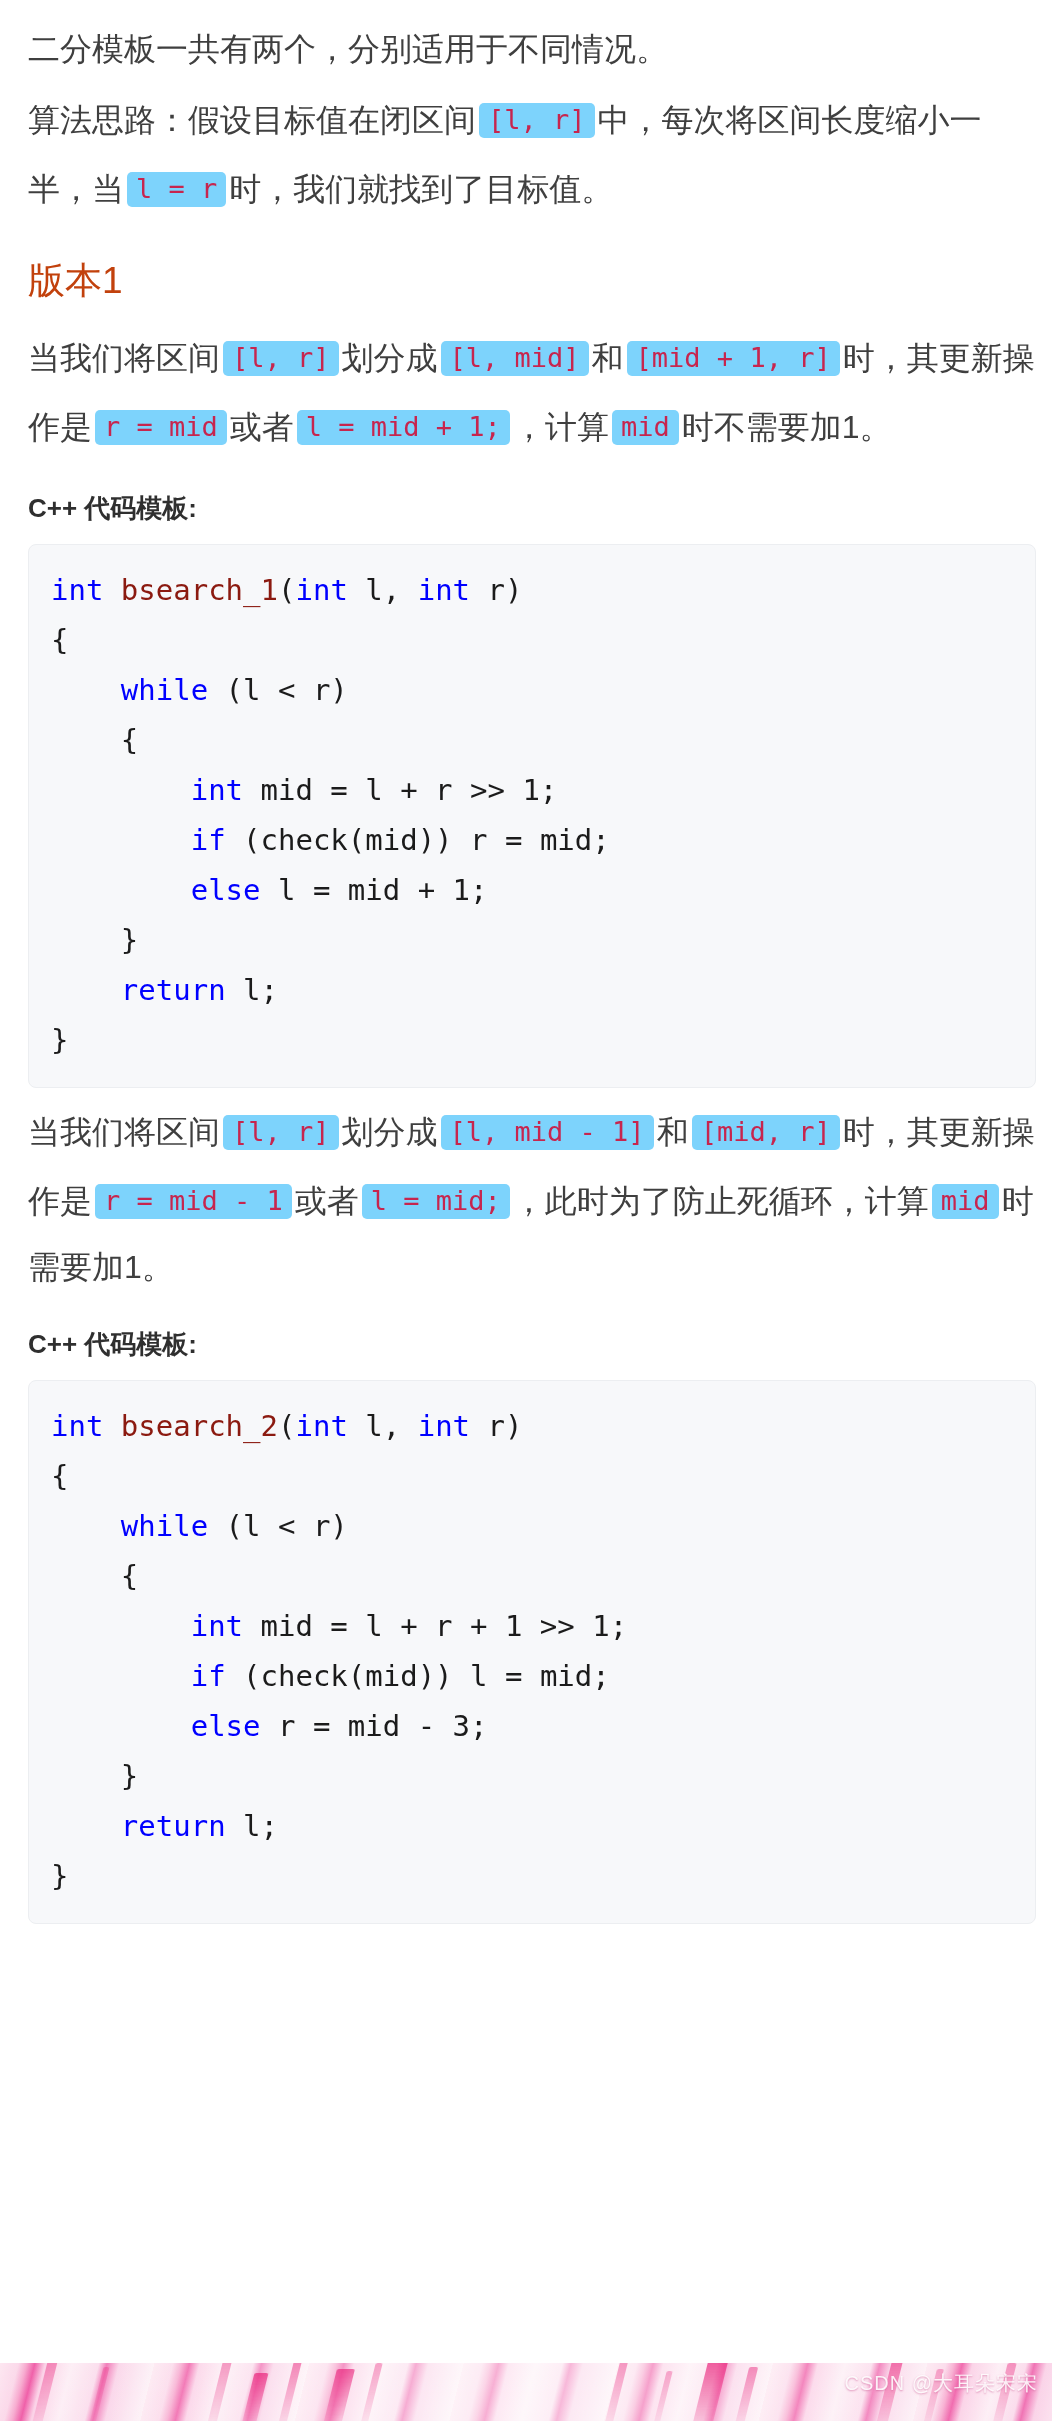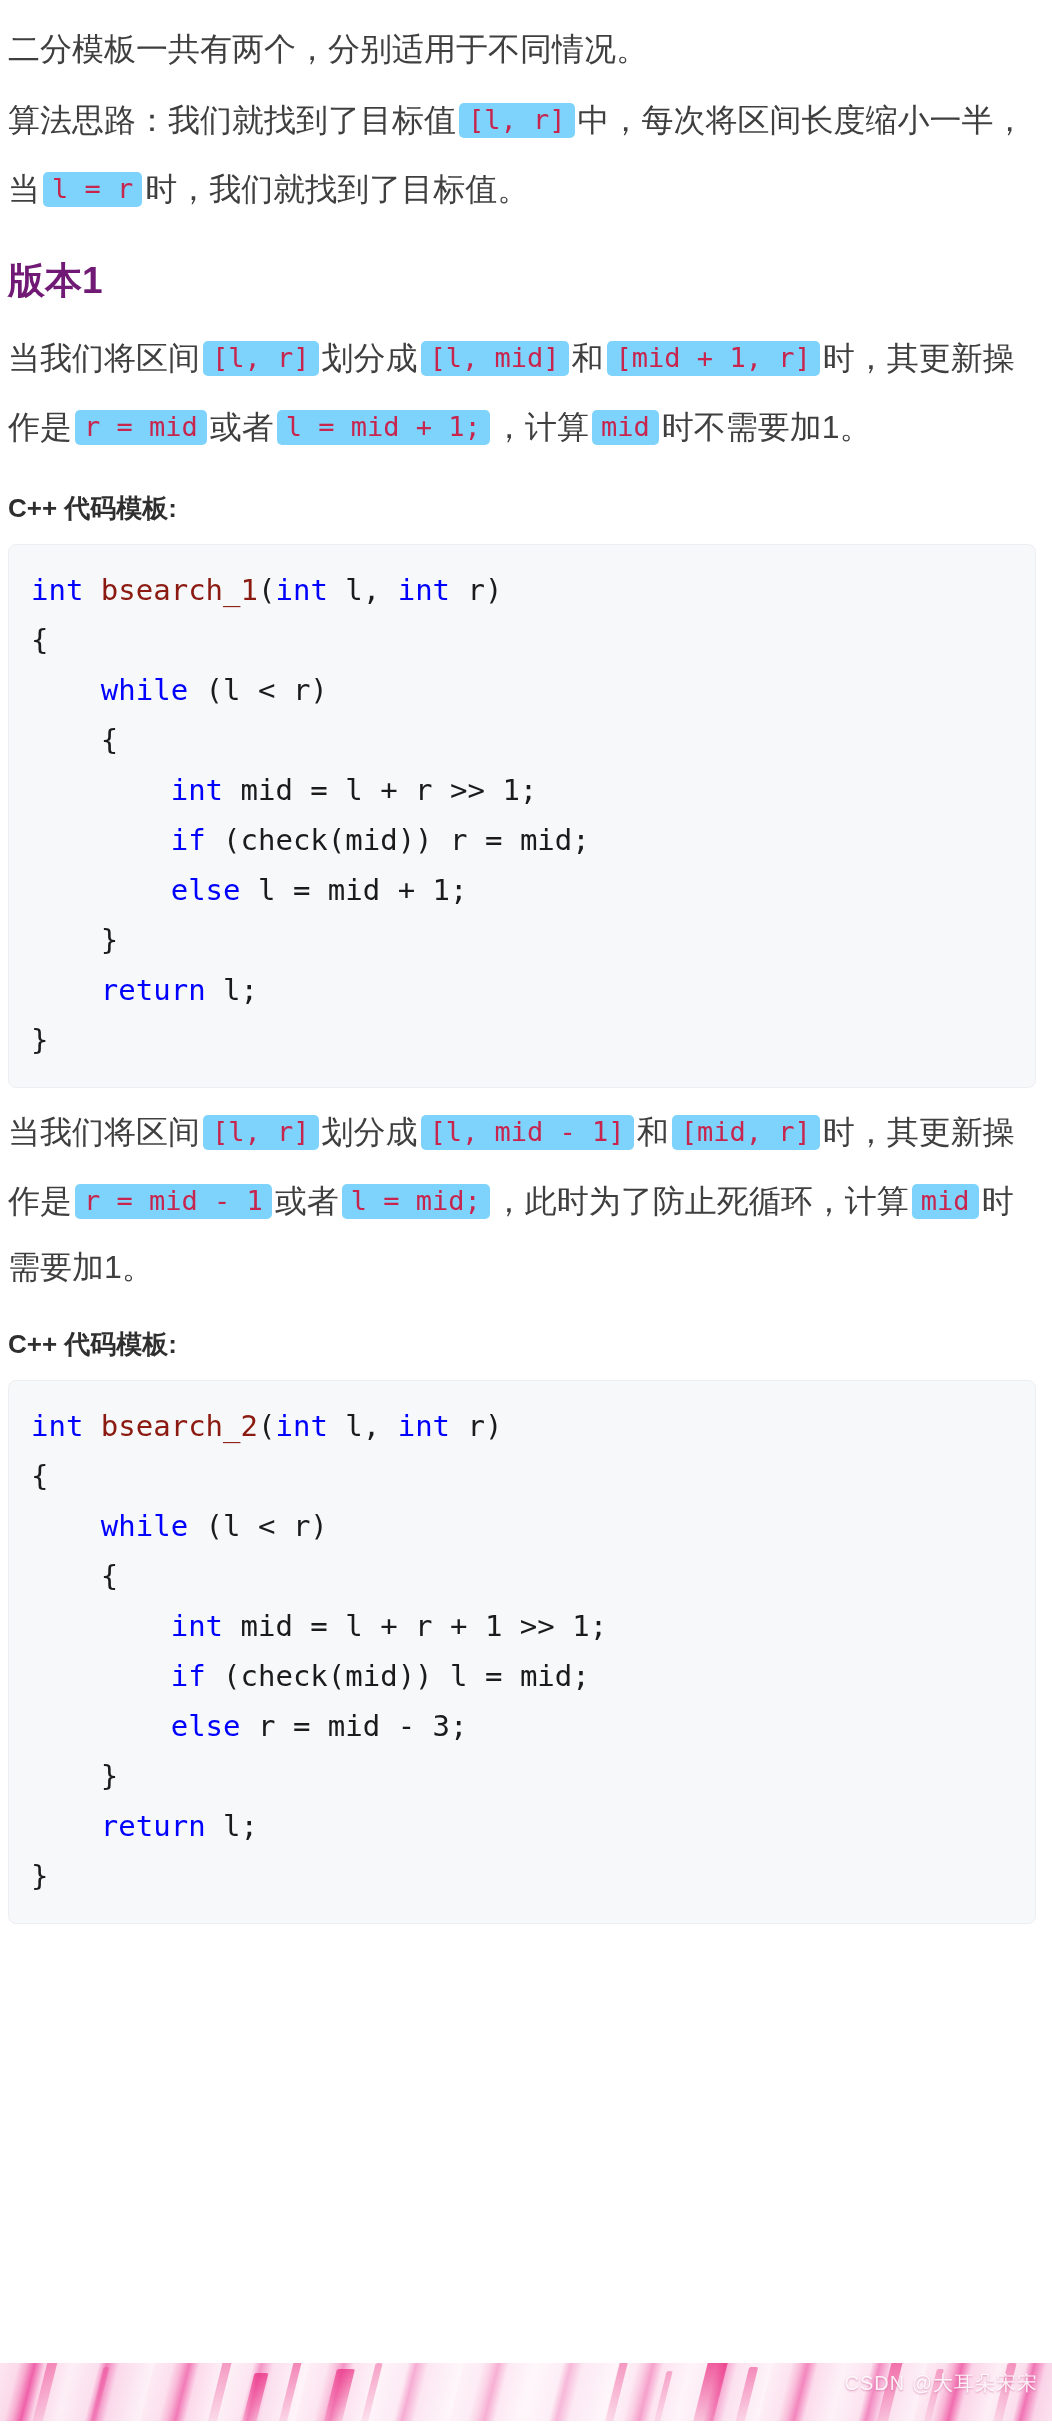--- a/index.html
+++ b/index.html
@@ -9,21 +9,21 @@
   }
   body {
     width: 1052px;
     height: 2426px;
     position: relative;
     font-family: "Liberation Sans", "DejaVu Sans", sans-serif;
     color: #4d4d4d;
     overflow: hidden;
   }
   .page {
-    padding: 18px 16px 0 8px;
+    padding: 18px 16px 0 28px;
     box-sizing: border-box;
     width: 1052px;
   }
   
   p.para {
     margin: 0 0 6px 0;
     font-size: 32px;
     line-height: 62px;
     color: #3f3f3f;
     letter-spacing: 0px;
@@ -40,22 +40,22 @@
     margin: 17px 3px;
     white-space: pre;
     line-height: 1;
     display: inline-block;
     vertical-align: 2px;
   }
   
   h2.heading {
     margin: 34px 0 20px 0;
     font-size: 37px;
-    font-weight: bold;
-    color: #701a75;
+    font-weight: normal;
+    color: #c2410c;
     line-height: 1.25;
     letter-spacing: 0px;
   }
   h3.subheading {
     margin: 30px 0 18px 0;
     font-size: 26px;
     font-weight: bold;
     color: #2f2f2f;
     line-height: 1.3;
   }
@@ -122,21 +122,21 @@
 </head>
 <body>
 
 <div class="page">
 
   <p class="para">
     <span>二分模板一共有两个，分别适用于不同情况。</span>
   </p>
 
   <p class="para">
-    <span>算法思路：我们就找到了目标值</span><code class="chip">[l, r]</code><span>中，每次将区间长度缩小一半，当</span><code class="chip">l = r</code><span>时，我们就找到了目标值。</span>
+    <span>算法思路：假设目标值在闭区间</span><code class="chip">[l, r]</code><span>中，每次将区间长度缩小一半，当</span><code class="chip">l = r</code><span>时，我们就找到了目标值。</span>
   </p>
 
   <h2 class="heading">版本1</h2>
 
   <p class="para">
     <span>当我们将区间</span><code class="chip">[l, r]</code><span>划分成</span><code class="chip">[l, mid]</code><span>和</span><code class="chip">[mid + 1, r]</code><span>时，其更新操作是</span><code class="chip">r = mid</code><span>或者</span><code class="chip">l = mid + 1;</code><span>，计算</span><code class="chip">mid</code><span>时不需要加1。</span>
   </p>
 
   <h3 class="subheading">C++ 代码模板:</h3>
 

